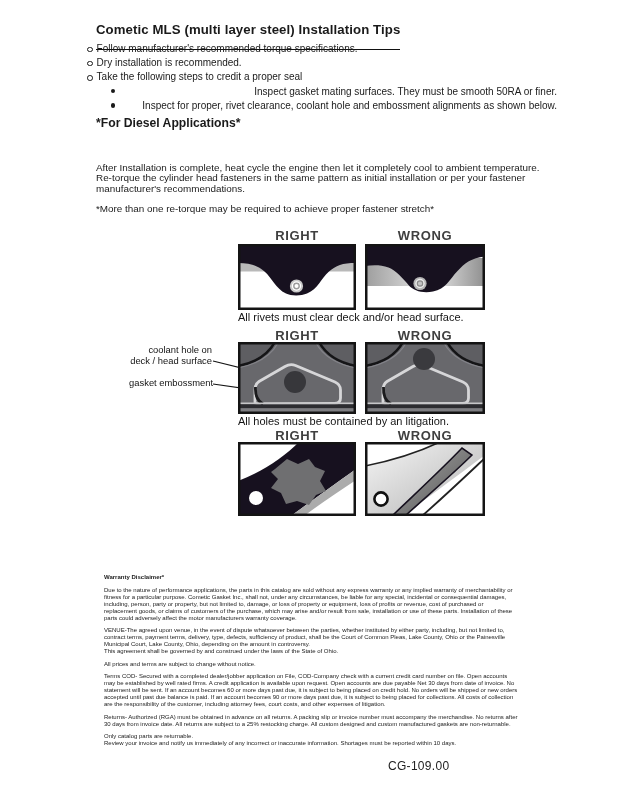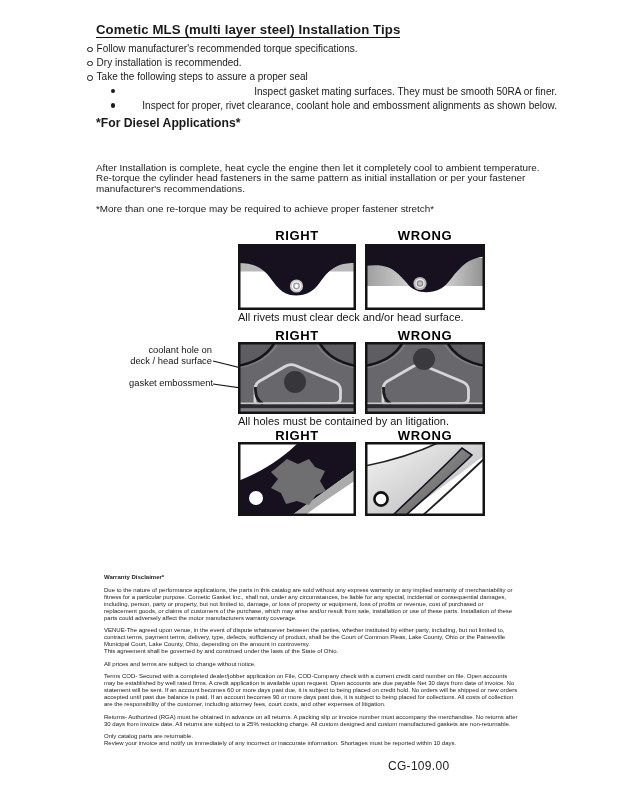--- a/index.html
+++ b/index.html
@@ -4,37 +4,37 @@
 <style>
   html,body{margin:0;padding:0;background:#e9e9e9;}
   .page{
     position:relative;width:618px;height:800px;background:#ffffff;
     font-family:"Liberation Sans","DejaVu Sans",sans-serif;color:#1a1a1a;
     overflow:hidden;margin:0 auto;
   }
   .abs{position:absolute;}
   .title{
     left:96px;top:22px;font-size:13.2px;font-weight:bold;
-    border-bottom:1.6px solid #111;padding-bottom:0;letter-spacing:.1px;
+    border-bottom:1.6px solid #111;padding-bottom:12px;letter-spacing:.1px;
   }
   .bullets{left:87px;top:42px;width:470px;font-size:10px;}
   .b-row{display:flex;align-items:flex-start;line-height:14.2px;}
   .b-row.sub{margin-left:24px;justify-content:space-between;}
   .marker-open{
     width:3.6px;height:3.6px;border:1.1px solid #1a1a1a;border-radius:50%;
     margin:4.6px 4px 0 0;flex:none;
   }
   .marker-filled{
     width:4.2px;height:4.2px;background:#1a1a1a;border-radius:50%;
     margin:4.6px 4px 0 0;flex:none;
   }
   .diesel-h{left:96px;top:116px;font-size:12.2px;font-weight:bold;}
   .para{left:96px;width:452px;font-size:9.9px;line-height:10.3px;}
   .p1{top:134px;} .p2{top:163px;} .p3{top:204px;}
-  .dg-label{font-size:13px;font-weight:600;letter-spacing:.6px;color:#000000;text-align:center;width:118px;}
+  .dg-label{font-size:13px;font-weight:600;letter-spacing:.6px;color:#404040;text-align:center;width:118px;}
   .dg-caption{font-size:11px;line-height:11.8px;color:#141414;}
   .side-label{font-size:9.4px;line-height:11px;text-align:right;color:#141414;}
   .legal{left:104px;top:574px;width:414px;font-size:6px;line-height:7px;color:#222;}
   .legal p{margin:0 0 5.5px 0;}
   .legal p.tight{margin-bottom:0;}
   .legal .lg-h{font-weight:bold;margin-bottom:5.5px;}
   .pagenum{left:388px;top:759px;font-size:12px;letter-spacing:.3px;color:#222;}
   svg{display:block;}
 </style>
 </head>
@@ -48,21 +48,21 @@
     <div class="b-row">
       <span class="marker-open"></span>
       <span>Follow manufacturer's recommended torque specifications.</span>
     </div>
     <div class="b-row">
       <span class="marker-open"></span>
       <span>Dry installation is recommended.</span>
     </div>
     <div class="b-row">
       <span class="marker-open"></span>
-      <span>Take the following steps to assure a proper seal</span>
+      <span>Take the following steps to credit a proper seal</span>
     </div>
     <div class="b-row sub">
       <span class="marker-filled"></span>
       <span>Inspect gasket mating surfaces.  They must be smooth 50RA or finer.</span>
     </div>
     <div class="b-row sub">
       <span class="marker-filled"></span>
       <span>Inspect for proper, rivet clearance, coolant hole and embossment alignments as shown below.</span>
     </div>
   </div>

